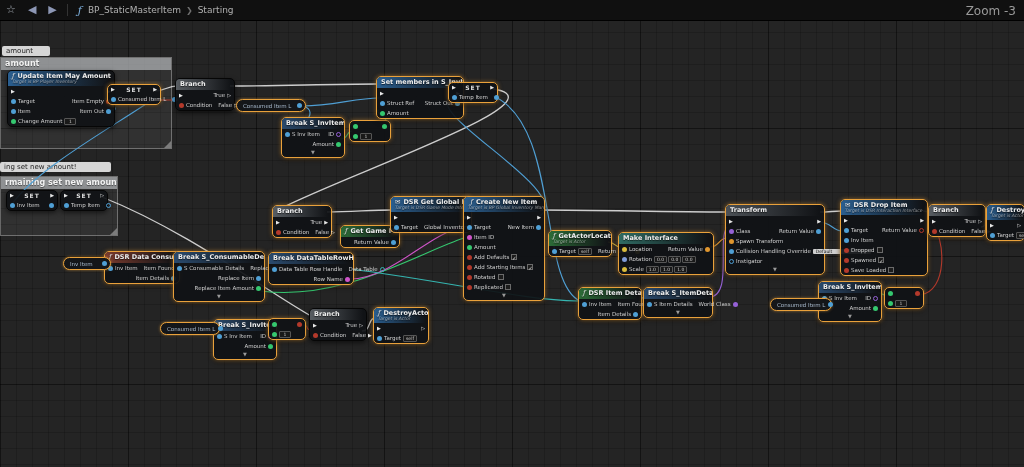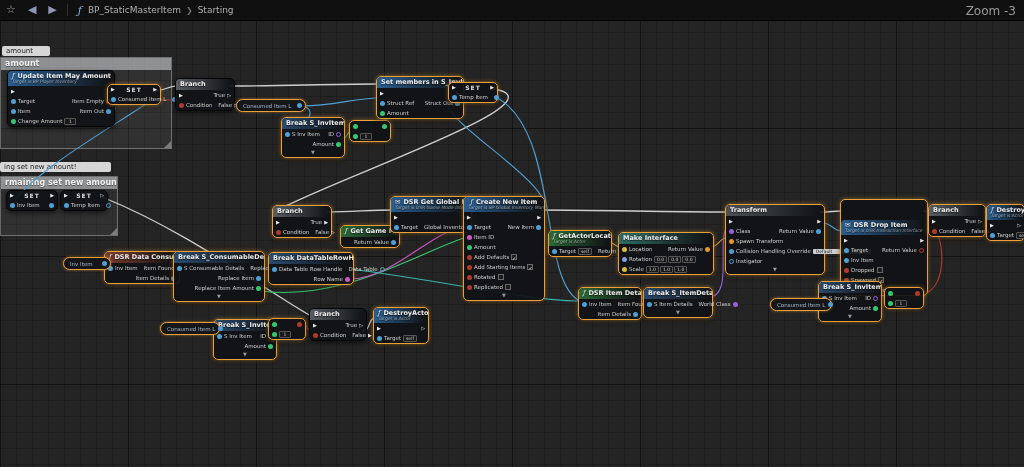--- a/index.html
+++ b/index.html
@@ -640,21 +640,21 @@
         </div>
         <div class="nrow">
           <span class="pingrp">
             <span class="pdot" style="border: 1px solid rgb(79, 159, 212);"></span>
             <span>Instigator</span>
           </span>
         </div>
         <div class="expander">▼</div>
       </div>
       <div class="node sel" style="left: 840px; top: 199px; width: 86px;">
-        <div class="nhead" style="background: linear-gradient(90deg, rgb(42, 94, 143) 0%, rgba(20, 22, 25, 0) 95%); margin-top: 20px;"><span class="hico">✉</span><span>DSR Drop Item</span><div class="nsub">Target is DSR Interaction Interface</div></div>
+        <div class="nhead" style="background: linear-gradient(90deg, rgb(42, 94, 143) 0%, rgba(20, 22, 25, 0) 95%);"><span class="hico">✉</span><span>DSR Drop Item</span><div class="nsub">Target is DSR Interaction Interface</div></div>
         <div class="nrow">
           <span class="pingrp">
             <span class="pexec">▶</span>
           </span>
           <span class="pingrp right">
             <span class="pexec">▶</span>
           </span>
         </div>
         <div class="nrow">
           <span class="pingrp">

